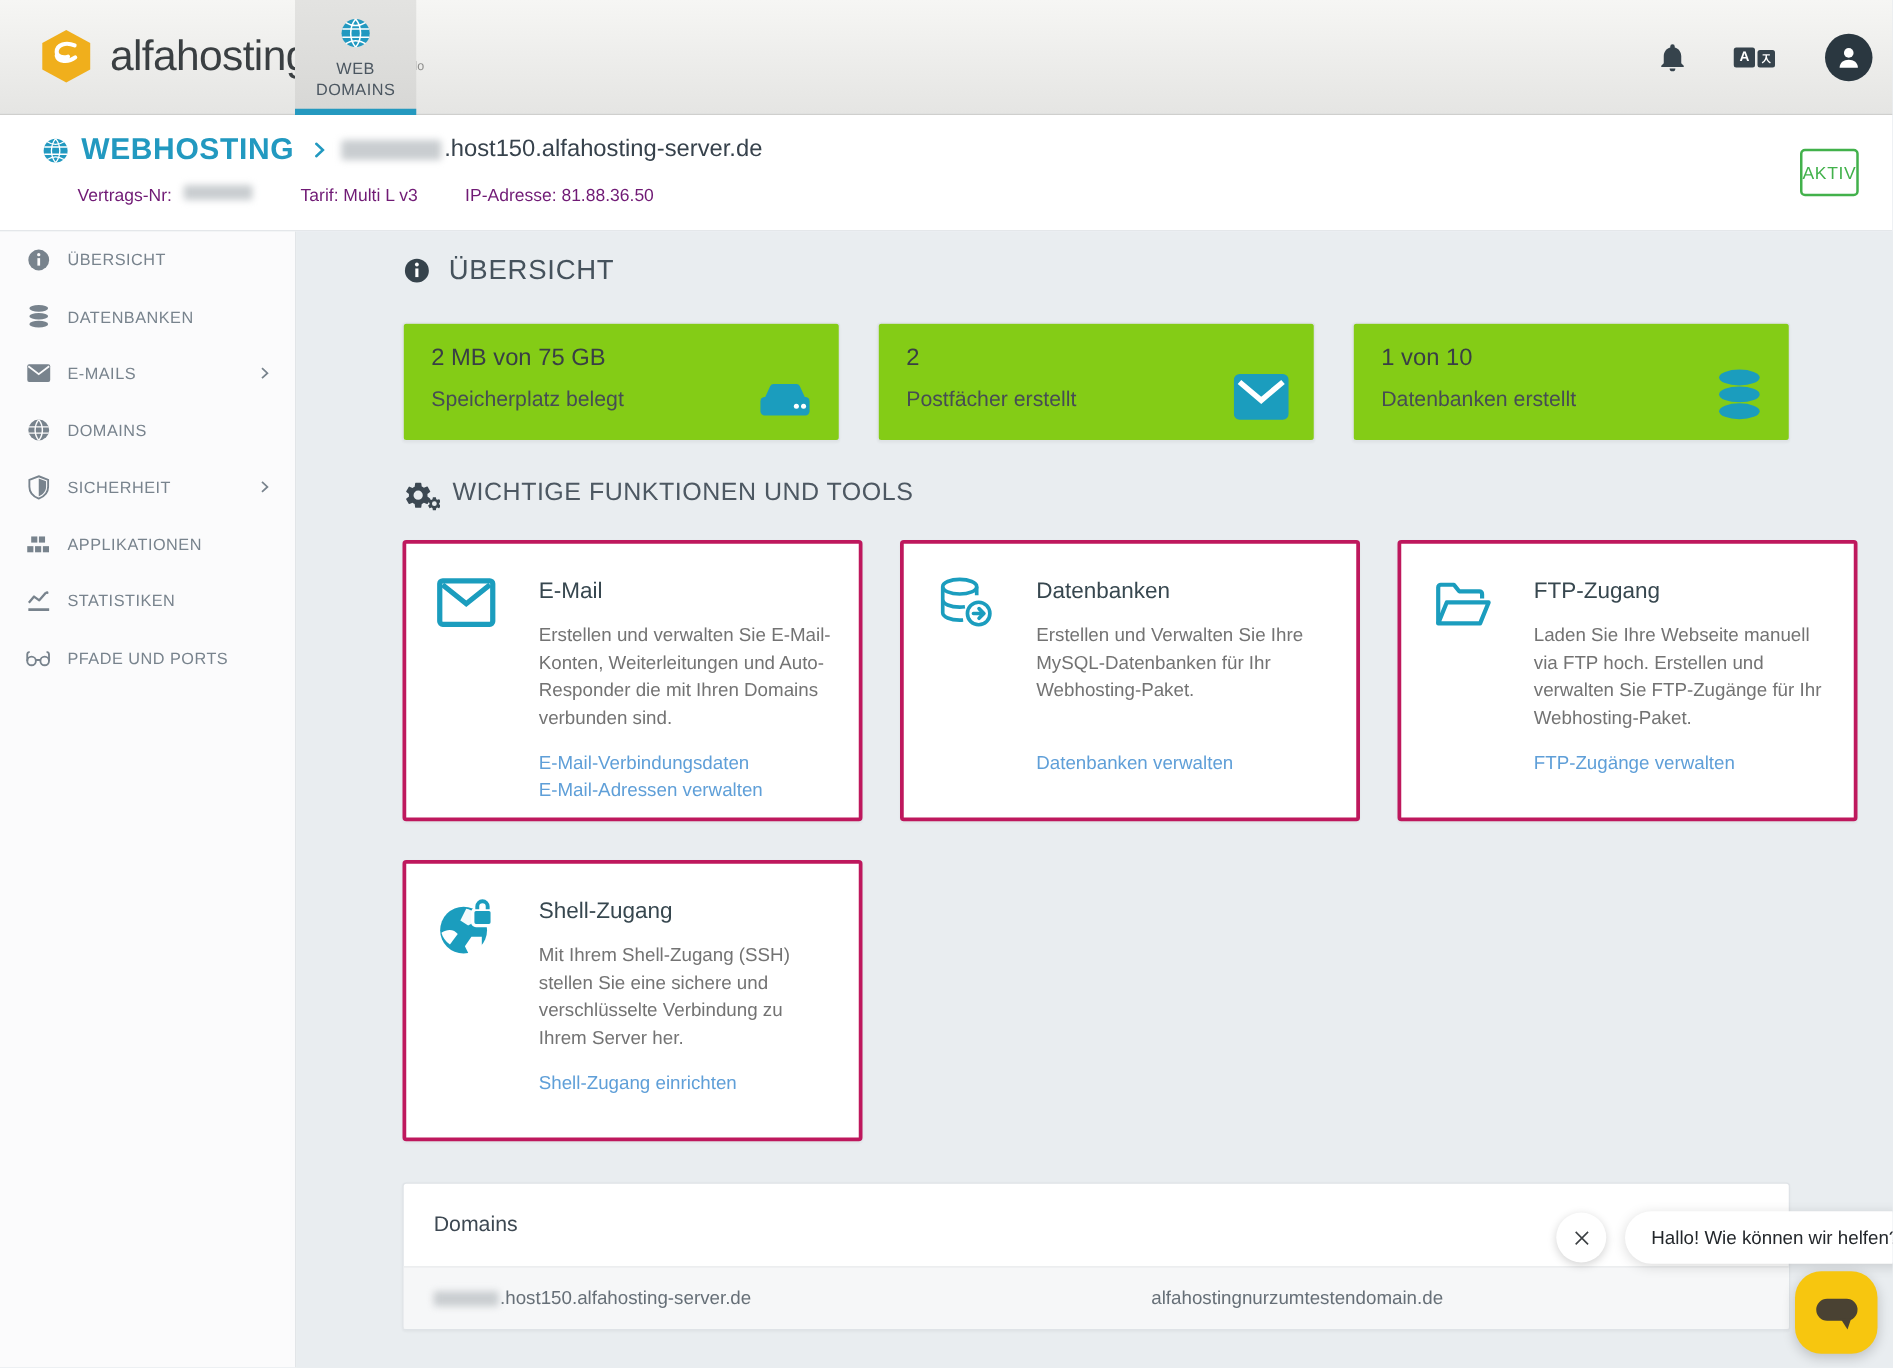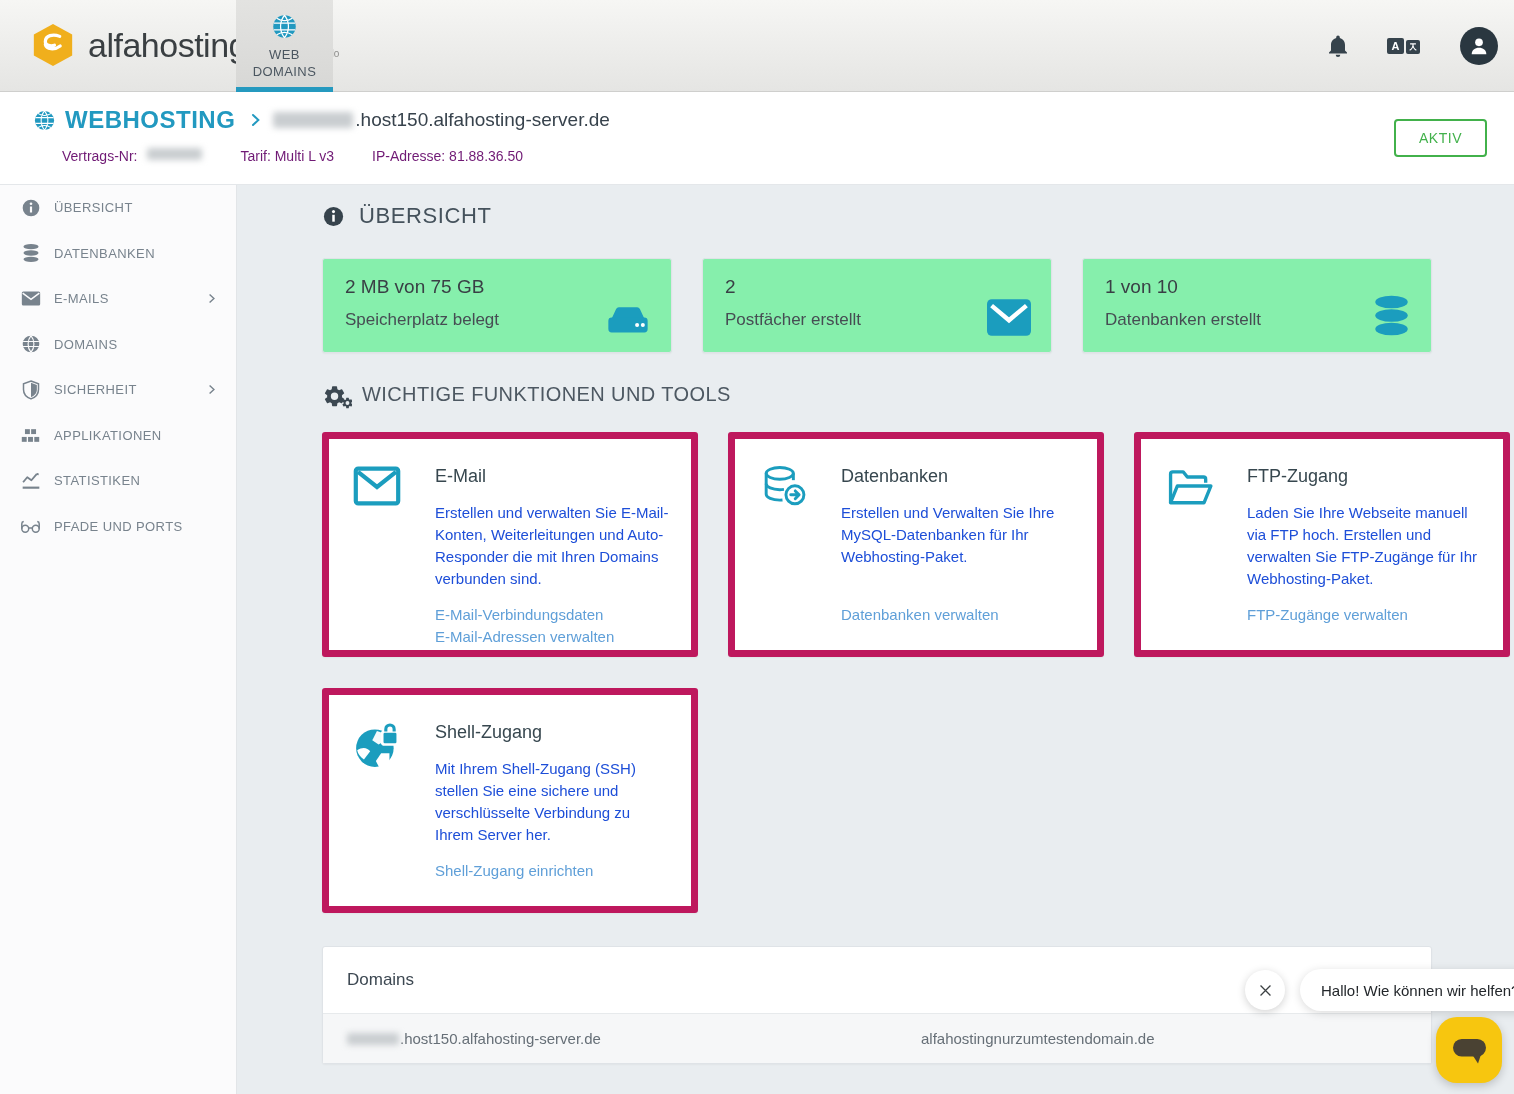--- a/index.html
+++ b/index.html
@@ -52,21 +52,21 @@
   .crumb-sep { margin:0 10px 0 12px; display:flex; }
   .redacted { display:inline-block; background:#c9cdd0; border-radius:2px; filter:blur(3px); }
   .crumb-redacted { width:80px; height:16px; margin-right:2px; }
   .crumb-host { font-size:19px; color:#37424c; }
   .crumb-line2 { position:absolute; left:62px; top:56px; display:flex; align-items:flex-start; font-size:14px; color:#701a75; }
   .meta-redacted { width:55px; height:12px; margin-left:10px; }
   .crumb-meta { margin-left:38px; }
   .status-badge {
     position:absolute; right:27px; top:27px;
     border:2px solid #42b14b; border-radius:4px; color:#42b14b; background:#fff;
-    font-size:14px; letter-spacing:.5px; padding:9px 23px;
+    font-size:14px; letter-spacing:.5px; padding:9px 0;
   }
 
   
   .sidebar {
     position:absolute; top:185px; left:0; bottom:0; width:237px;
     background:#fbfbfc; border-right:1px solid #e2e5e8; z-index:5;
   }
   .nav-item {
     height:45.5px; display:flex; align-items:center; padding:0 18px 0 20px;
     color:#78838d; font-size:13px; letter-spacing:.4px; cursor:pointer;
@@ -76,42 +76,42 @@
 
   
   .page-head { position:absolute; top:203px; left:322px; display:flex; align-items:center; z-index:1; }
   .page-title { font-size:22px; font-weight:500; color:#45525c; letter-spacing:.6px; margin-left:14px; }
 
   .stats {
     position:absolute; top:258px; left:322px; width:1110px;
     display:grid; grid-template-columns:repeat(3,1fr); gap:30px; z-index:1;
   }
   .stat-card {
-    background:#86efac; border:1px solid #dfe3e7; border-radius:3px; height:95px;
+    background:#84cc16; border:1px solid #dfe3e7; border-radius:3px; height:95px;
     padding:17px 22px; position:relative; box-shadow:0 1px 2px rgba(0,0,0,.04);
   }
   .stat-value { font-size:19px; color:#393f45; }
   .stat-label { font-size:17px; color:#464d53; margin-top:12px; }
   .stat-ic { position:absolute; right:20px; bottom:16px; }
 
   .section-head { position:absolute; top:383px; left:322px; display:flex; align-items:flex-start; z-index:1; }
   .section-title { font-size:20px; font-weight:500; color:#4d5862; letter-spacing:.4px; margin-left:10px; }
 
   .tools {
     position:absolute; top:432px; left:322px; width:1110px;
     display:grid; grid-template-columns:repeat(3,1fr); gap:31px 30px; z-index:1;
   }
   .tool-card {
-    background:#fff; border:7px solid #be185d; border-radius:3px; height:225px;
+    background:#fff; border:3px solid #be185d; border-radius:3px; height:225px;
     padding:26px 20px 0 24px; display:flex; box-shadow:0 1px 2px rgba(0,0,0,.04);
   }
   .tool-ic { width:48px; flex:none; margin-right:34px; }
   .tool-body { width:236px; }
   .tool-title { font-size:18px; font-weight:400; color:#37474f; margin:1px 0 15px; }
-  .tool-desc { font-size:15px; color:#1d4ed8; line-height:22px; min-height:88px; margin-bottom:14px; }
+  .tool-desc { font-size:15px; color:#737373; line-height:22px; min-height:88px; margin-bottom:14px; }
   .tool-link { display:block; font-size:15px; color:#5f9fd8; line-height:22px; text-decoration:none; cursor:pointer; }
 
   .domains-card {
     position:absolute; top:946px; left:322px; width:1110px;
     background:#fff; border:1px solid #dfe3e7; border-radius:3px; z-index:1;
     box-shadow:0 1px 2px rgba(0,0,0,.04);
   }
   .domains-head { padding:23px 24px; font-size:17px; color:#3d4852; }
   .domains-row {
     display:flex; align-items:center; height:50px;

